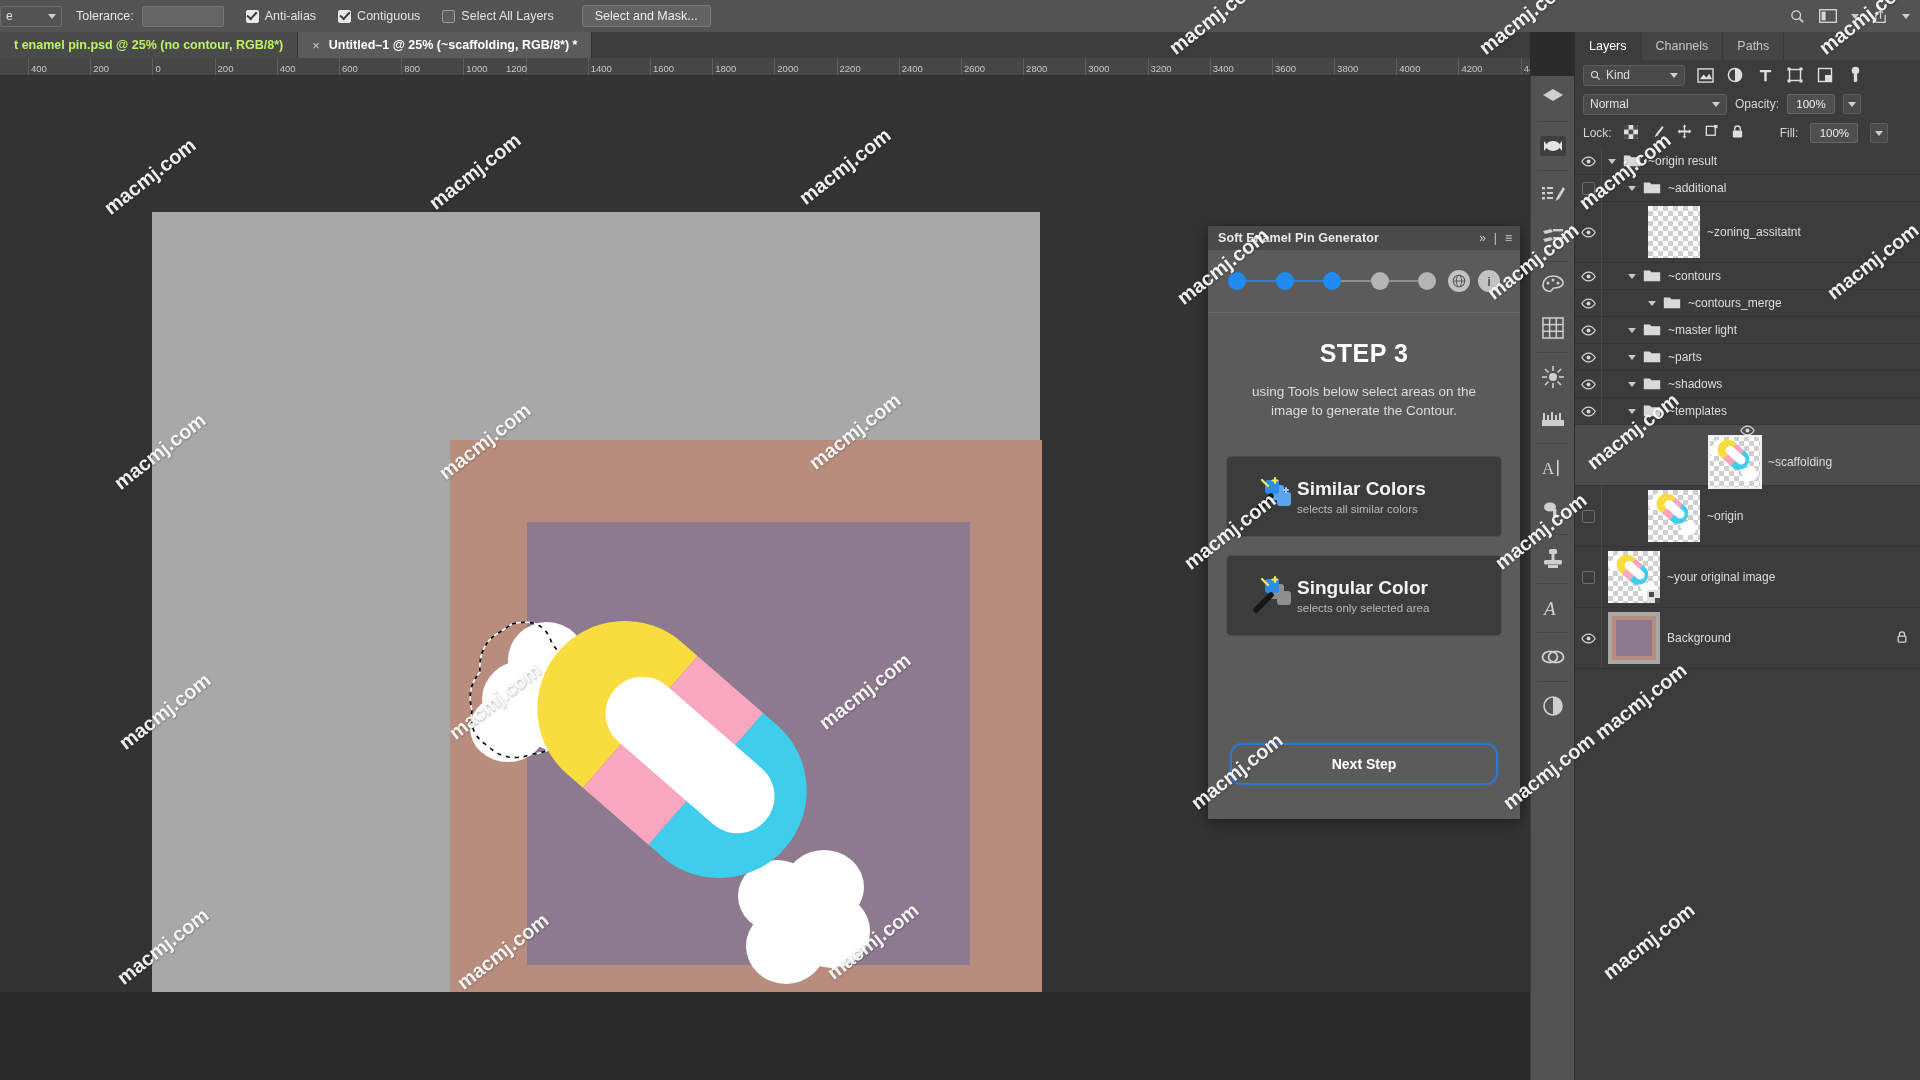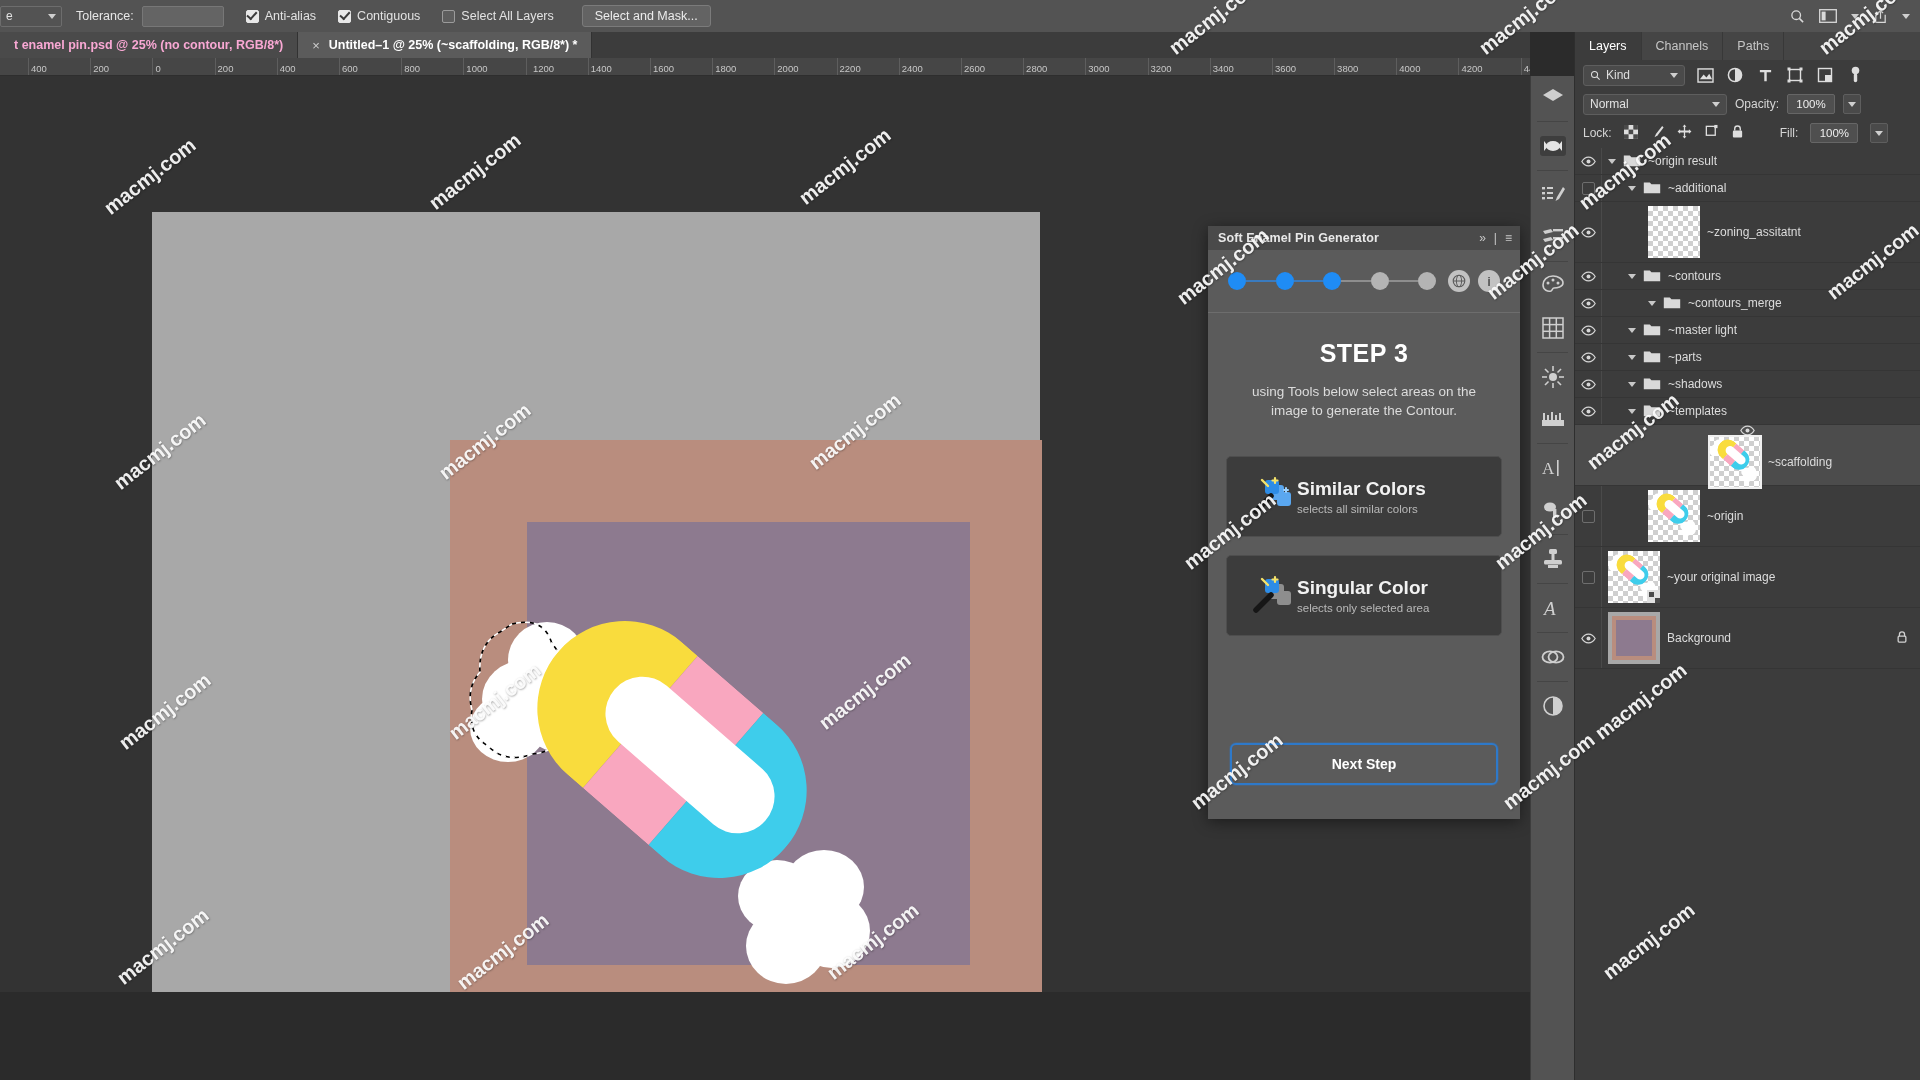--- a/index.html
+++ b/index.html
@@ -44,21 +44,21 @@
   .opt-right { margin-left: auto; display: flex; align-items: center; gap: 14px; padding-right: 10px; }
   .opt-right svg { display: block; }
 
   
   .tabbar {
     position: absolute; left: 0; top: 32px; width: 1530px; height: 26px;
     background: #3c3c3c; display: flex; align-items: stretch; font-size: 12.5px;
   }
   .doc-tab {
     display: flex; align-items: center; gap: 9px; padding: 0 14px;
-    background: #4a4a4a; color: #f9a8d4; font-weight: bold; white-space: nowrap;
+    background: #4a4a4a; color: #bef264; font-weight: bold; white-space: nowrap;
     border-right: 1px solid #323232;
   }
   .doc-tab.active { background: #5b5b5b; color: #ffffff; }
   .tab-close { font-size: 13px; color: #cfcfcf; font-weight: normal; }
 
   
   .ruler-h {
     position: absolute; left: 0; top: 58px; width: 1530px; height: 18px;
     background: #464646; border-bottom: 1px solid #2e2e2e; overflow: hidden;
   }
@@ -134,21 +134,21 @@
     border-radius: 5px; display: flex; align-items: center; padding-left: 26px; 
   }
   .tool-card.first { margin-top: 36px; }
   .tool-card.second { margin-top: 18px; }
   .tc-text { display: flex; flex-direction: column; gap: 3px; }
   .tc-title { font-size: 19px; font-weight: bold; color: #f2f2f2; }
   .tc-sub { font-size: 11.5px; color: #b9b9b9; }
 
   .next-btn {
     position: absolute; left: 22px; bottom: 34px; width: 268px; height: 42px;
-    border: 2px solid #2e79c9; border-radius: 6px; background: #5b5b5b;
+    border: 2px solid #2e79c9; border-radius: 12px; background: #5b5b5b;
     display: flex; align-items: center; justify-content: center;
     font-size: 14px; font-weight: bold; color: #ffffff;
     box-shadow: 0 0 0 1px rgba(46,121,201,.25);
   }
 
   
   .tool-rail {
     position: absolute; left: 1530px; top: 76px; width: 44px; height: 1004px;
     background: #535353; border-left: 1px solid #3d3d3d;
   }
@@ -293,21 +293,21 @@
       <div class="rlabel" style="left: 214.585px;">200</div>
       <div class="rtick" style="left: 276.78px;"></div>
       <div class="rlabel" style="left: 276.78px;">400</div>
       <div class="rtick" style="left: 338.976px;"></div>
       <div class="rlabel" style="left: 338.976px;">600</div>
       <div class="rtick" style="left: 401.171px;"></div>
       <div class="rlabel" style="left: 401.171px;">800</div>
       <div class="rtick" style="left: 463.366px;"></div>
       <div class="rlabel" style="left: 463.366px;">1000</div>
       <div class="rtick" style="left: 525.561px;"></div>
-      <div class="rlabel" style="left: 530px;">1200</div>
+      <div class="rlabel" style="left: 503px;">1200</div>
       <div class="rtick" style="left: 587.756px;"></div>
       <div class="rlabel" style="left: 587.756px;">1400</div>
       <div class="rtick" style="left: 649.951px;"></div>
       <div class="rlabel" style="left: 649.951px;">1600</div>
       <div class="rtick" style="left: 712.146px;"></div>
       <div class="rlabel" style="left: 712.146px;">1800</div>
       <div class="rtick" style="left: 774.341px;"></div>
       <div class="rlabel" style="left: 774.341px;">2000</div>
       <div class="rtick" style="left: 836.537px;"></div>
       <div class="rlabel" style="left: 836.537px;">2200</div>

